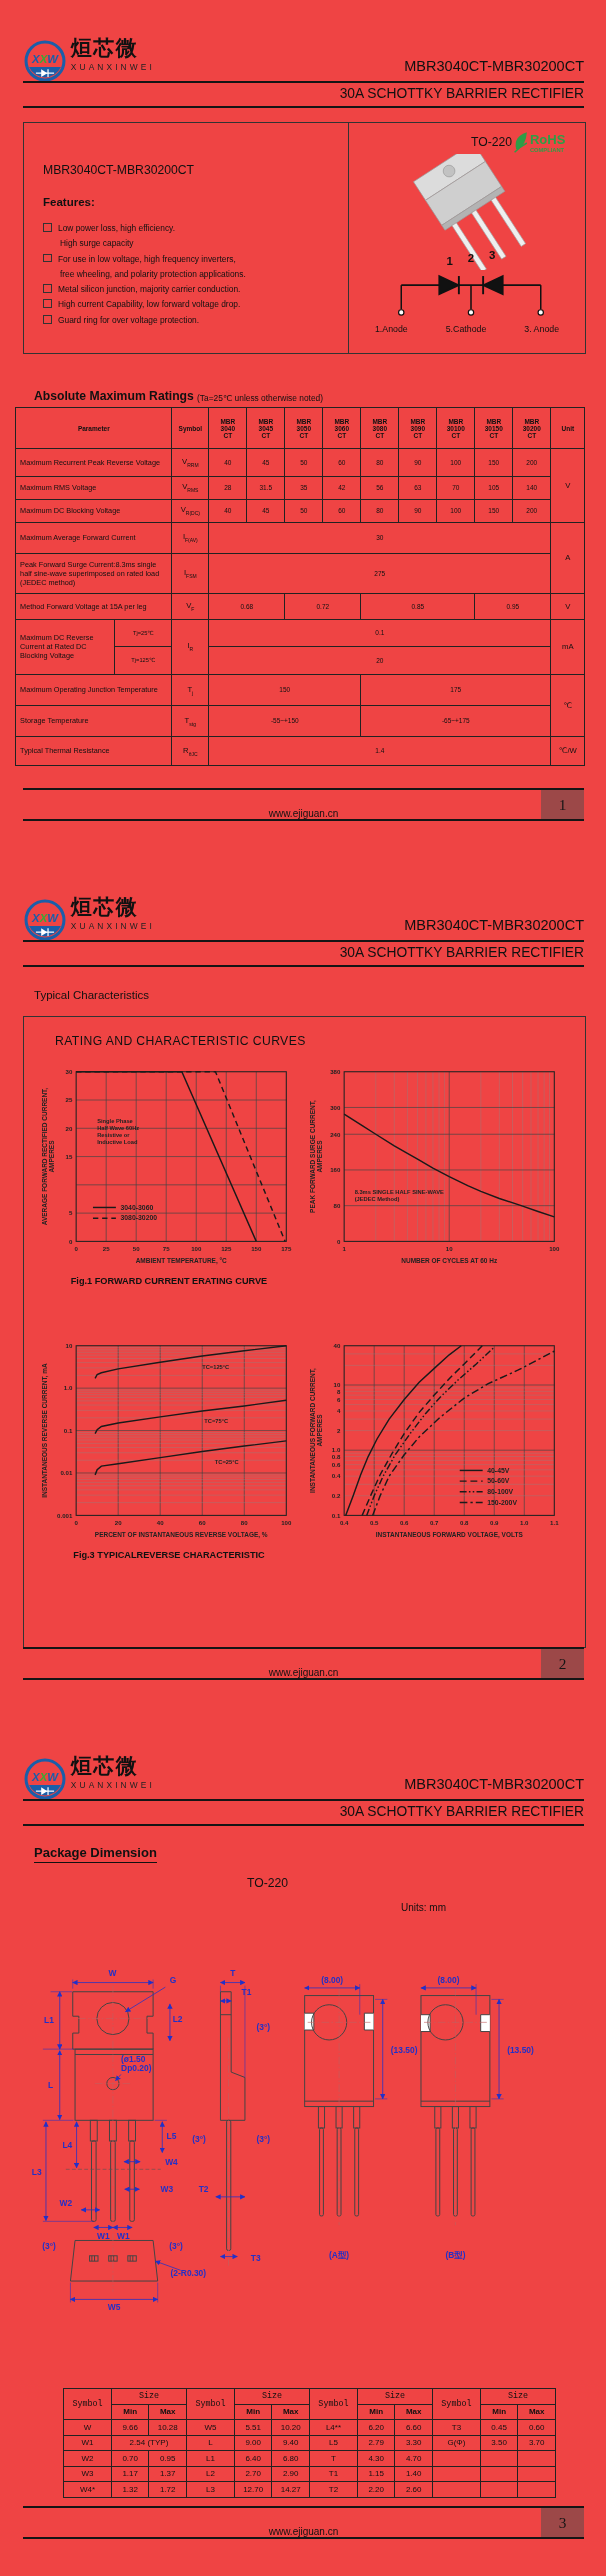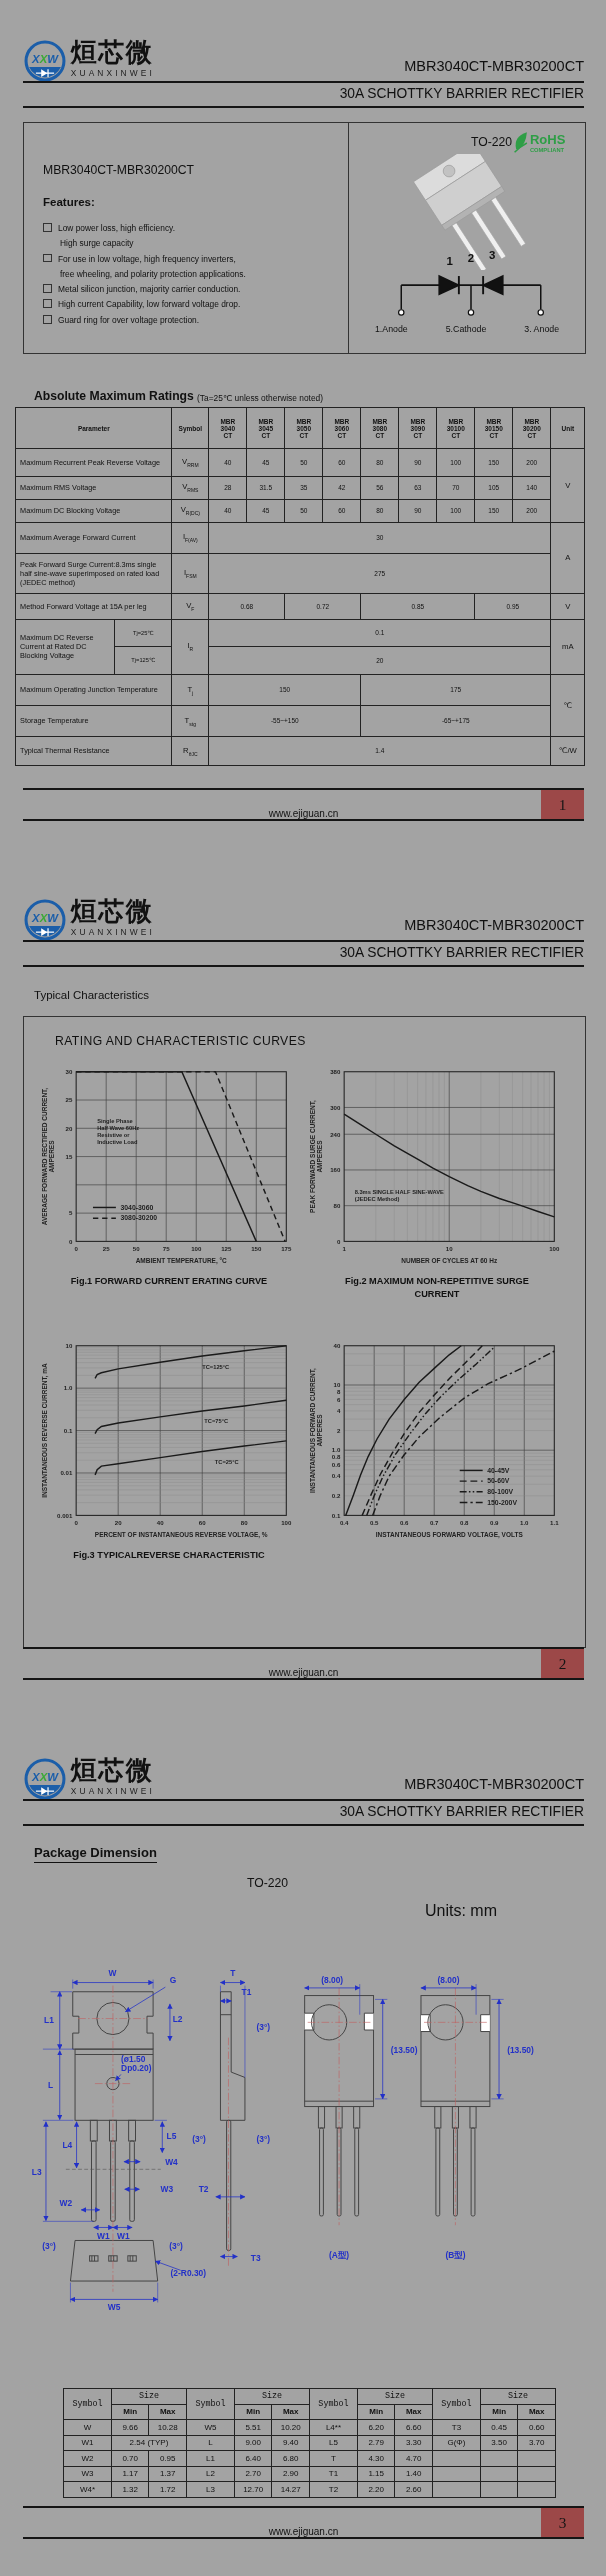--- a/index.html
+++ b/index.html
@@ -1,21 +1,21 @@
 <!DOCTYPE html>
 <html style="font-size:12.2px"><head>
 <meta charset="utf-8">
 <style>
   html,body{margin:0;padding:0;background:#fff;}
   body{width:607px;font-family:"Liberation Sans","DejaVu Sans",sans-serif;color:#111;}
-  .page{position:relative;width:607px;height:859px;background:#a3a3a3;overflow:hidden;}
+  .page{position:relative;width:607px;height:859px;background:#ef4444;overflow:hidden;}
   
   .hdr-logo{position:absolute;left:23px;top:38px;display:flex;align-items:flex-start;}
   .logo-txt{margin-left:3.8px;}
-  .logo-cn{font-size:26px;font-weight:700;letter-spacing:1.5px;line-height:1.15;font-family:Liberation Sans, sans-serif;}
+  .logo-cn{font-size:21px;font-weight:700;letter-spacing:1.5px;line-height:1.15;font-family:Liberation Mono, monospace;}
   .logo-en{font-size:8.4px;letter-spacing:3.1px;color:#222;margin-top:0px;}
   .hdr-part{position:absolute;right:23px;top:58px;font-size:14.5px;color:#111;}
   .rule{position:absolute;left:23px;right:23px;height:1.5px;background:#151515;}
   .hdr-sub{position:absolute;right:23px;top:86px;font-size:13.8px;color:#111;}
   
   .pfooter{position:absolute;left:23px;right:23px;top:788px;height:29px;border-top:2.3px solid #151515;border-bottom:2.3px solid #151515;display:flex;align-items:flex-end;justify-content:center;}
   .pfooter .url{font-size:10px;color:#111;}
   .pagenum{position:absolute;right:0;top:0;bottom:0;width:43px;background:#9c4848;color:#151515;font-family:"Liberation Serif","DejaVu Serif",serif;font-size:15.3px;display:flex;align-items:center;justify-content:center;}
   
   .featbox{position:absolute;left:23px;top:122px;width:561px;height:230px;border:1.1px solid #333;display:flex;}
@@ -53,21 +53,21 @@
   .chart .cap{margin-top:3.1px;text-align:center;font-size:9.2px;font-weight:700;line-height:13px;}
   .c1{left:17px;top:47px;} .c2{left:285px;top:47px;}
   .c3{left:17px;top:321px;} .c4{left:285px;top:321px;}
   .ctick{font-size:8px;font-weight:700;fill:#222;}
   .clab{font-size:8.5px;font-weight:700;fill:#222;}
   .cann{font-size:7.5px;font-weight:700;fill:#222;}
   .cleg{font-size:9px;font-weight:700;fill:#222;}
   
   .pd-title{position:absolute;left:34px;top:127px;font-size:13px;font-weight:700;border-bottom:1.5px solid #111;padding-bottom:1.5px;}
   .pd-pkg{position:absolute;left:191px;top:158px;width:153px;text-align:center;font-size:12.2px;}
-  .pd-units{position:absolute;left:425px;top:184px;font-size:16px;}
+  .pd-units{position:absolute;left:401px;top:184px;font-size:10px;}
   .draw-svg{position:absolute;left:23px;top:197px;}
   .outl{stroke:#444;fill:none;stroke-width:1.3;}
   .outf{stroke:#444;fill:#fff;stroke-width:1.3;}
   .cl{stroke:#c06060;stroke-width:0.8;fill:none;stroke-dasharray:10,3,2,3;}
   .dim{stroke:#2230c8;stroke-width:1;fill:none;marker-start:url(#ar);marker-end:url(#ar);}
   .ext{stroke:#2230c8;stroke-width:0.7;fill:none;}
   .ldr{stroke:#2230c8;stroke-width:1;fill:none;marker-end:url(#ar);}
   .cut{stroke:#555;stroke-width:0.8;stroke-dasharray:5,3;fill:none;}
   .dimtxt{font-size:11px;font-weight:700;fill:#2230c8;text-anchor:middle;font-family:"Liberation Sans","DejaVu Sans",sans-serif;}
   table.dimt{position:absolute;left:63px;top:670px;border-collapse:collapse;table-layout:fixed;width:493px;}
@@ -397,24 +397,20 @@
           <text x="41" y="141.5263157894737" text-anchor="end" class="ctick">160</text>
           <text x="41" y="188.26315789473685" text-anchor="end" class="ctick">80</text>
           <text x="41" y="235" text-anchor="end" class="ctick">0</text>
           <polyline points="46.0,65.5 70.2,80.7 87.4,91.8 111.6,107.0 128.8,116.9 142.1,124.5 162.2,136.2 183.5,147.3 207.7,159.0 224.9,166.6 249.1,175.9 279.6,185.8 299.7,192.9 321.0,199.9" fill="none" stroke="#1a1a1a" stroke-width="1.9"></polyline>
           <text x="59.75" y="169.84" class="cann">8.3ms SINGLE HALF SINE-WAVE</text>
           <text x="59.75" y="179.34" class="cann">(JEDEC Method)</text>
           <text x="183.5" y="260" text-anchor="middle" class="clab">NUMBER OF CYCLES AT 60 Hz</text>
           <text transform="translate(8,121) rotate(-90)" text-anchor="middle" class="clab">PEAK FORWARD SURGE CURRENT,</text>
           <text transform="translate(17.5,121) rotate(-90)" text-anchor="middle" class="clab">AMPERES</text>
         </svg>
-      <div class="cap">
-          <div>Fig.2 MAXIMUM NON-REPETITIVE SURGE</div>
-          <div>CURRENT</div>
-        </div>
     </div>
     <div class="chart c3">
       <svg width="256" height="205" viewBox="0 0 335 268">
           <line x1="101" y1="10" x2="101" y2="232" stroke="#444" stroke-width="0.9"></line>
           <line x1="156" y1="10" x2="156" y2="232" stroke="#444" stroke-width="0.9"></line>
           <line x1="211" y1="10" x2="211" y2="232" stroke="#444" stroke-width="0.9"></line>
           <line x1="266" y1="10" x2="266" y2="232" stroke="#444" stroke-width="0.9"></line>
           <line x1="46" y1="215.29283524064903" x2="321" y2="215.29283524064903" stroke="#888" stroke-width="0.5"></line>
           <line x1="46" y1="205.51977036305874" x2="321" y2="205.51977036305874" stroke="#888" stroke-width="0.5"></line>
           <line x1="46" y1="198.58567048129808" x2="321" y2="198.58567048129808" stroke="#888" stroke-width="0.5"></line>

